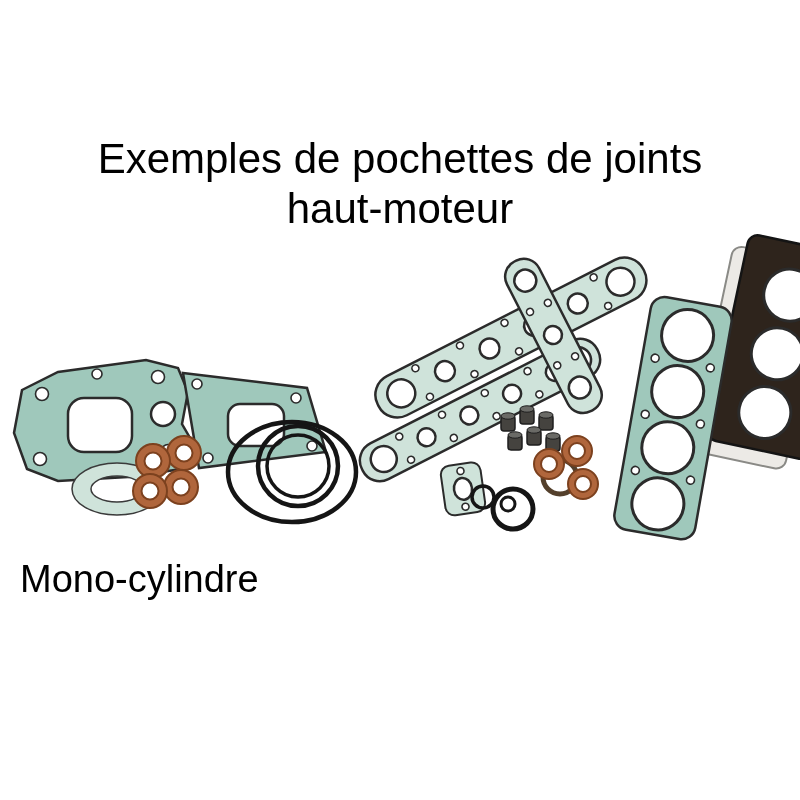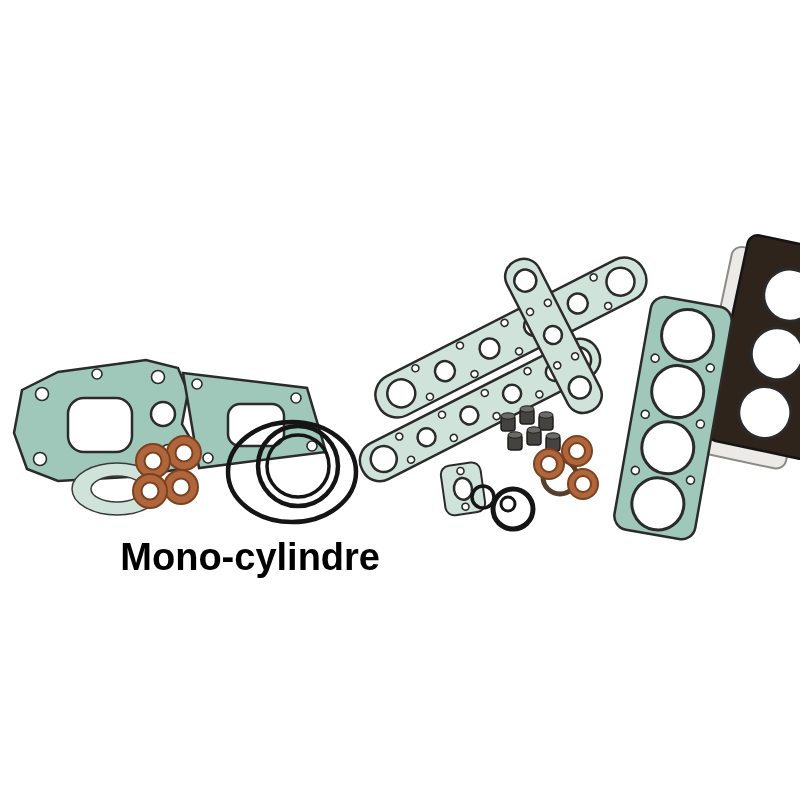--- a/index.html
+++ b/index.html
@@ -1,20 +1,20 @@
 <!DOCTYPE html>
 <html><head>
 <meta charset="utf-8">
 <style>
   html,body{margin:0;padding:0;background:#ffffff;}
   .canvas{position:relative;width:800px;height:800px;background:#ffffff;overflow:hidden;
           font-family:"Liberation Sans","DejaVu Sans",sans-serif;color:#000;}
   .title{position:absolute;top:134px;left:0;width:800px;text-align:center;
          font-size:42px;line-height:50px;letter-spacing:0px;}
-  .caption{position:absolute;top:536px;font-size:38px;text-align:right;font-weight:bold;}
+  .caption{position:absolute;top:558px;font-size:38px;text-align:left;}
   .caption.left{left:20px;width:360px;}
   .caption.right{left:420px;width:350px;}
   svg{position:absolute;top:0;left:0;}
   .g-outline{stroke:#2b2b2b;stroke-width:2.5;}
   .g-outline.thin{stroke-width:2;}
   .hole{fill:#ffffff;stroke:#2b2b2b;stroke-width:2.5;}
   .hole.bore{stroke-width:3;}
   .hole-sm{fill:#ffffff;stroke:#2b2b2b;stroke-width:1.6;}
   .oring{fill:none;stroke:#151515;}
   .brownring{fill:none;stroke:#54402c;}
@@ -24,20 +24,24 @@
   .metal{stroke:#8a8a86;stroke-width:2;}
   .metal-hole{fill:#ffffff;stroke:#9a9a96;stroke-width:2;}
   .dark-edge{stroke:#141414;stroke-width:2.5;}
   .seal-body{stroke:#1e1e1e;stroke-width:1.5;}
 </style>
 </head>
 <body>
 
 <div class="canvas">
 
+  <div class="title">
+    <div>Exemples de pochettes de joints</div>
+    <div>haut-moteur</div>
+  </div>
 
   <svg viewBox="0 0 800 800" width="800" height="800">
 
     <g>
 
       <g fill="#9fc8bb">
         <path class="g-outline" d="M 22,390 L 58,372 L 146,360 L 178,368 L 188,392 L 182,424 L 197,450 L 188,468 L 128,477 L 58,481 L 27,469 L 14,433 Z"></path>
         <rect class="hole" x="68" y="398" width="64" height="54" rx="16"></rect>
         <circle class="hole" cx="163" cy="414" r="12"></circle>
         <circle class="hole-sm" cx="42" cy="394" r="6.5"></circle>

